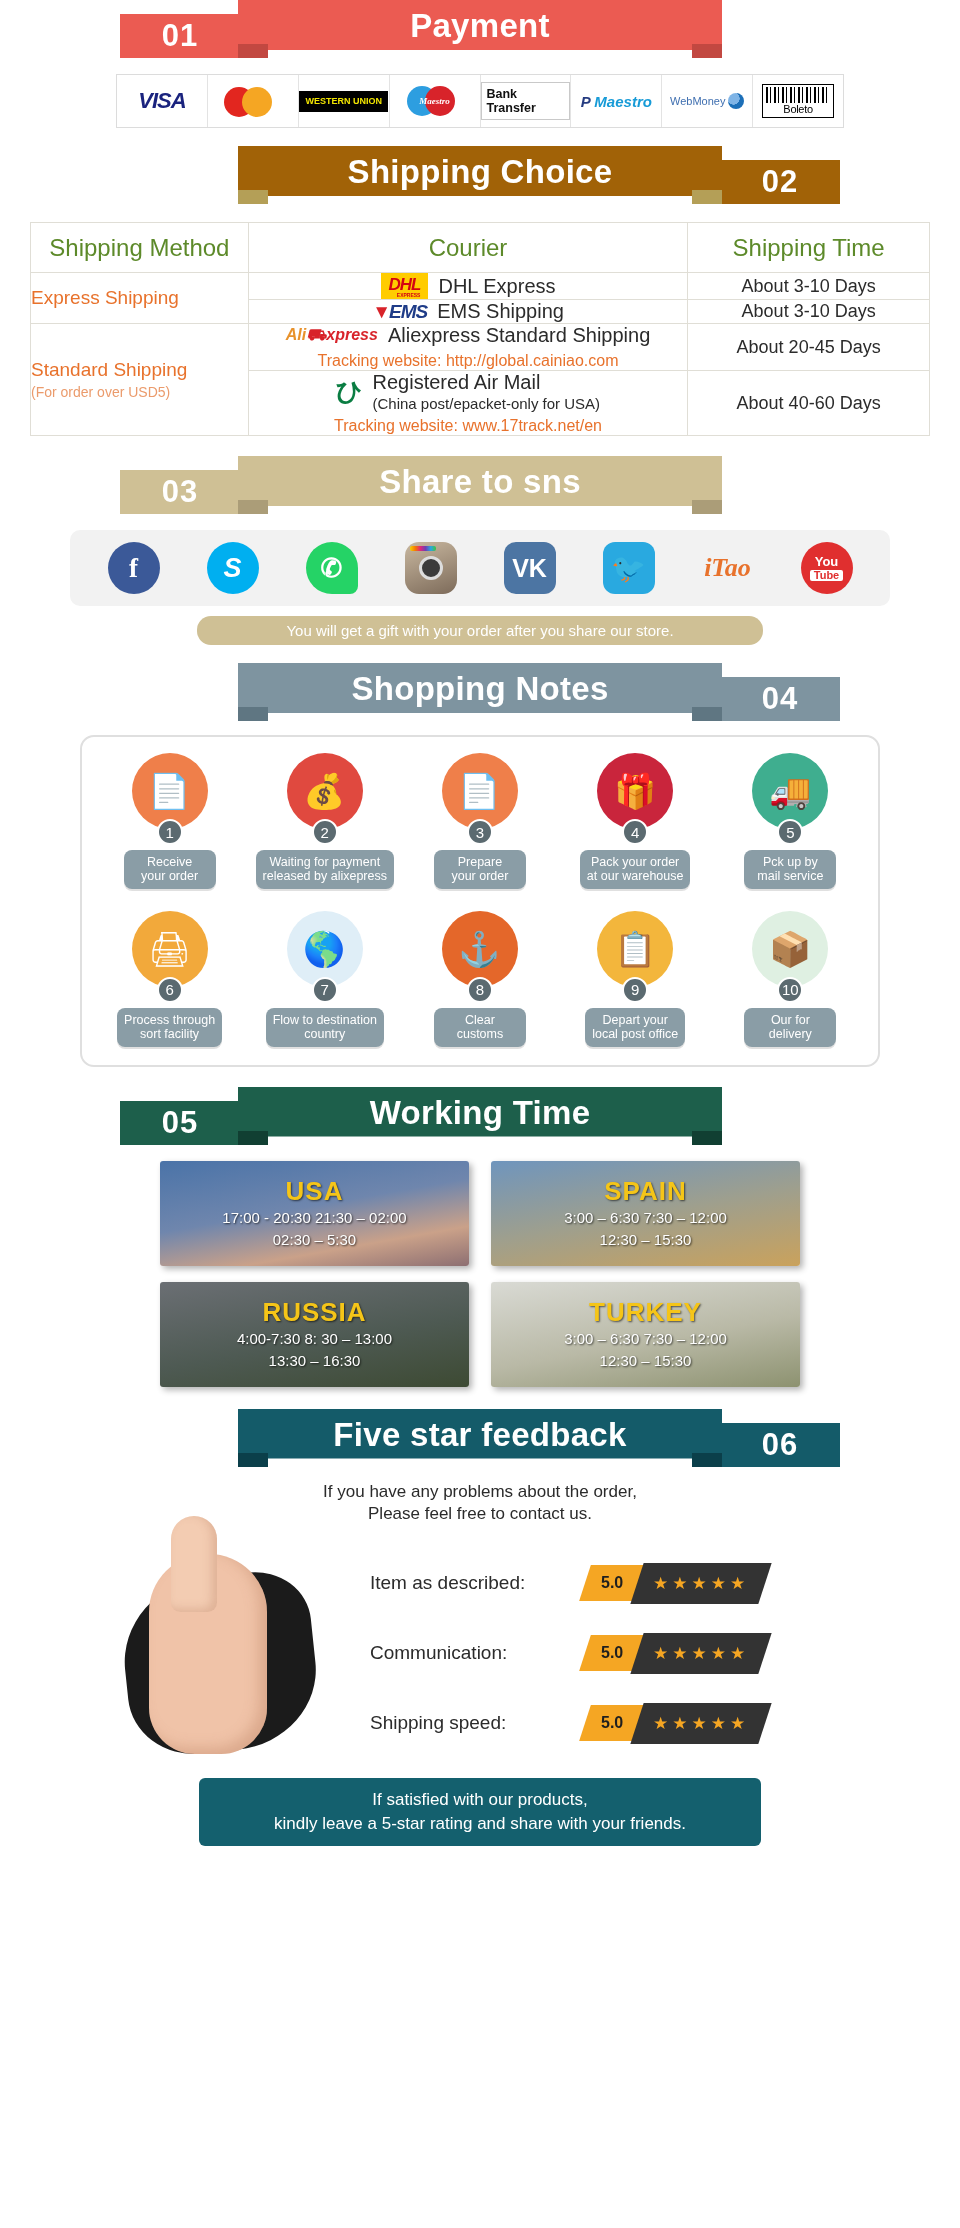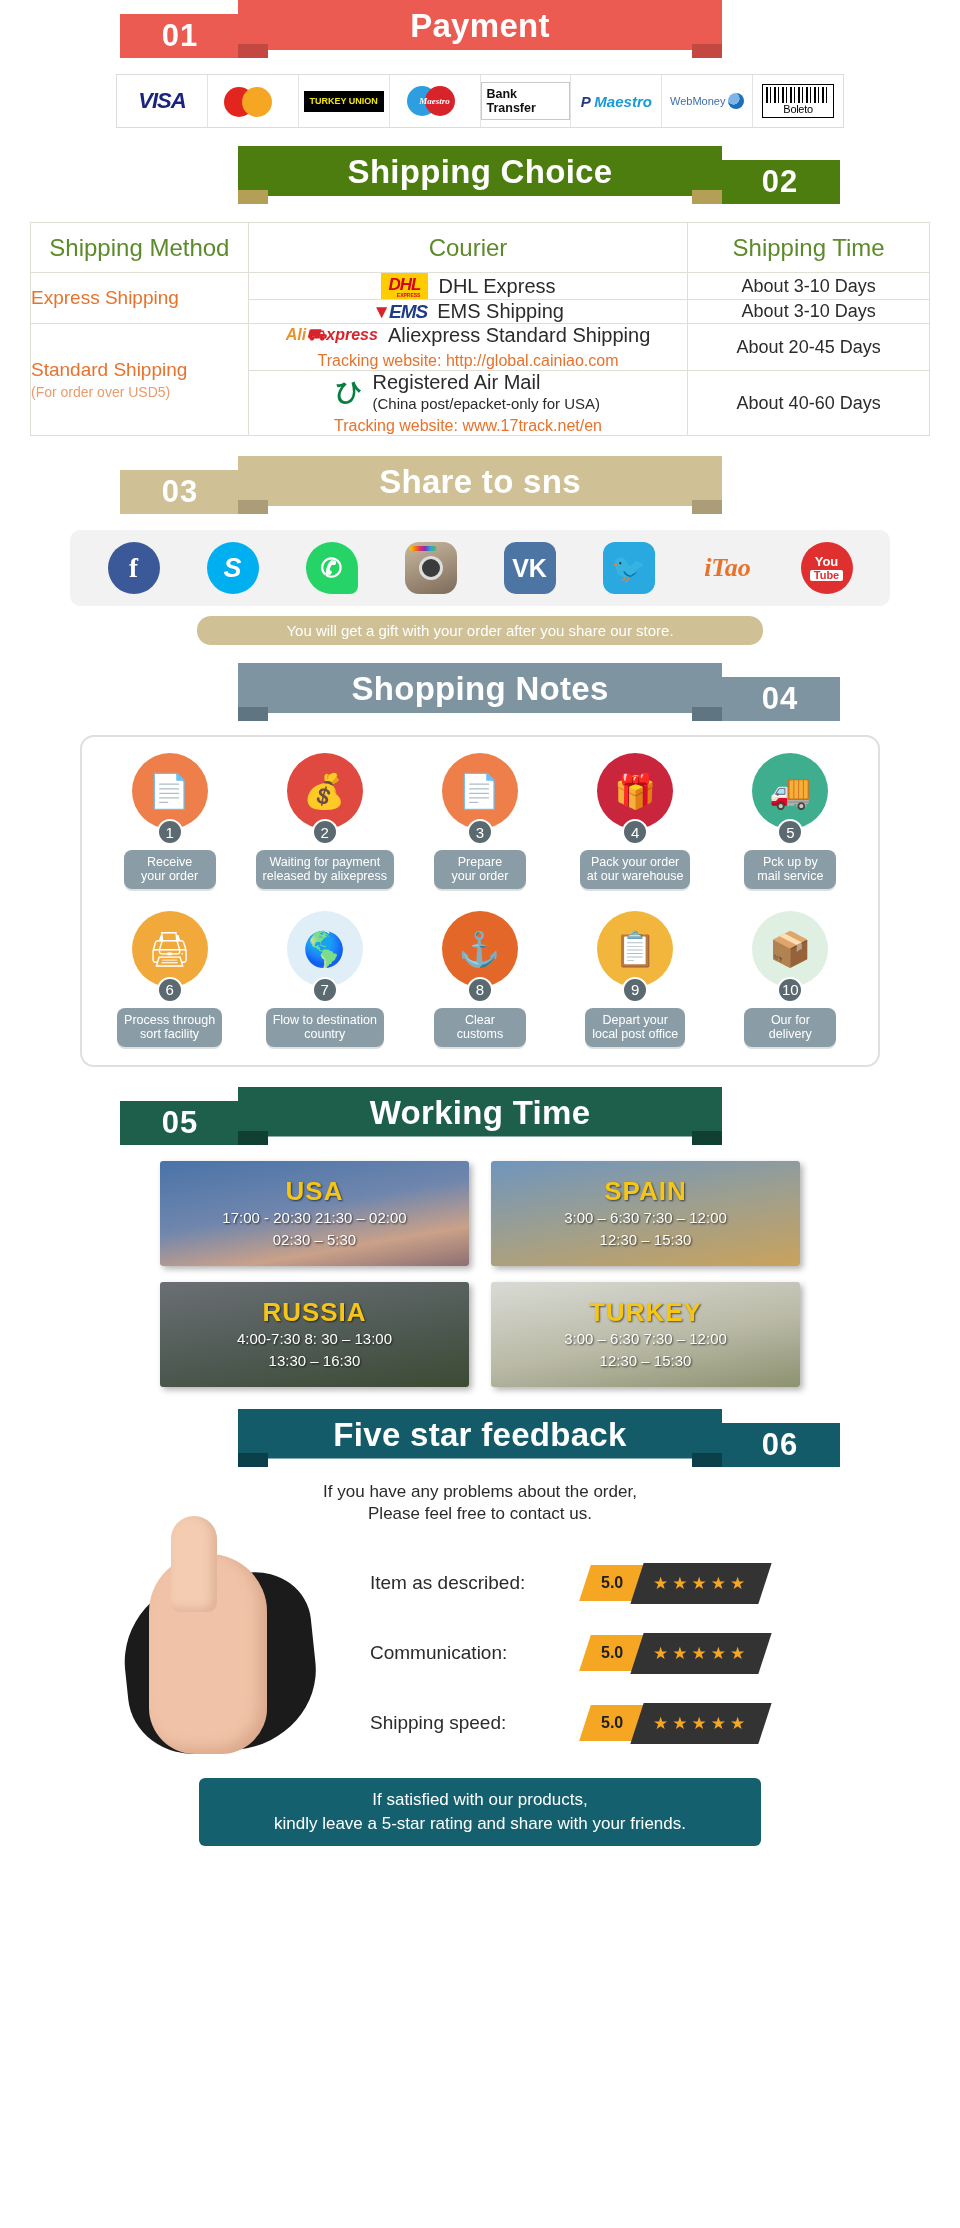--- a/index.html
+++ b/index.html
@@ -26,21 +26,21 @@
     clip-path: polygon(0 0, 100% 0, 100% 100%, 96% 86%, 4% 86%, 0 100%);
   }
   .ribbon .center span { margin-bottom: 6px; }
   .ribbon .notch { position: absolute; top: 44px; width: 30px; height: 14px; }
   .ribbon .notch.l { left: 118px; }
   .ribbon .notch.r { right: 118px; }
 
   
   .rb-red   .wing, .rb-red   .center { background: #eb5b52; }
   .rb-red   .notch { background: #c24841; }
-  .rb-gold  .wing, .rb-gold  .center { background: #4d7c0f; }
+  .rb-gold  .wing, .rb-gold  .center { background: #a16207; }
   .rb-gold  .notch { background: #b49f57; }
   .rb-beige .wing, .rb-beige .center { background: #cfc095; }
   .rb-beige .notch { background: #ab9d78; }
   .rb-slate .wing, .rb-slate .center { background: #7e94a0; }
   .rb-slate .notch { background: #5f7682; }
   .rb-green .wing, .rb-green .center { background: #1d5f4b; }
   .rb-green .notch { background: #113f32; }
   .rb-teal  .wing, .rb-teal  .center { background: #145b69; }
   .rb-teal  .notch { background: #0b3f4a; }
 
@@ -204,21 +204,21 @@
       <span class="visa">VISA</span>
     </div>
     <div class="pay-cell">
       <span class="mc-wrap">
         <i class="c c1"></i>
         <i class="c c2"></i>
         <i class="t">MasterCard</i>
       </span>
     </div>
     <div class="pay-cell">
-      <span class="wu">TURKEY UNION</span>
+      <span class="wu">WESTERN UNION</span>
     </div>
     <div class="pay-cell">
       <span class="maestro">
         <i class="c c1"></i>
         <i class="c c2"></i>
         <i class="t">Maestro</i>
       </span>
     </div>
     <div class="pay-cell">
       <span class="bank">Bank Transfer</span>

